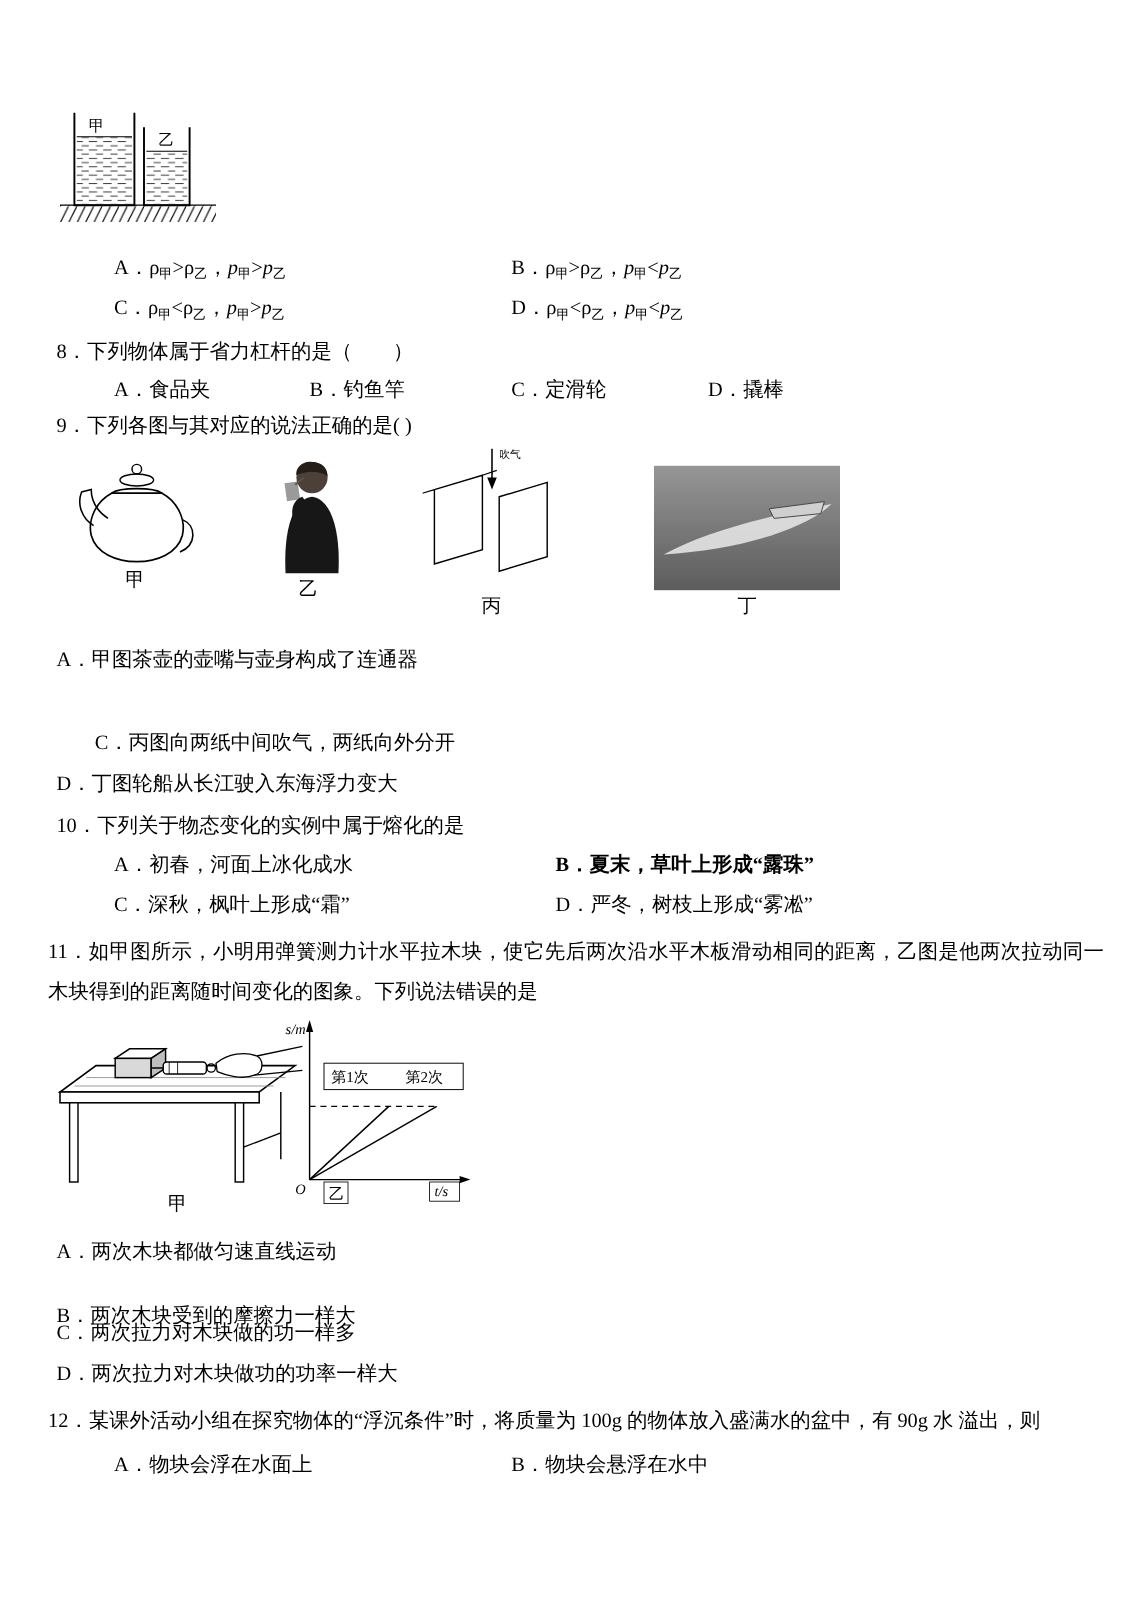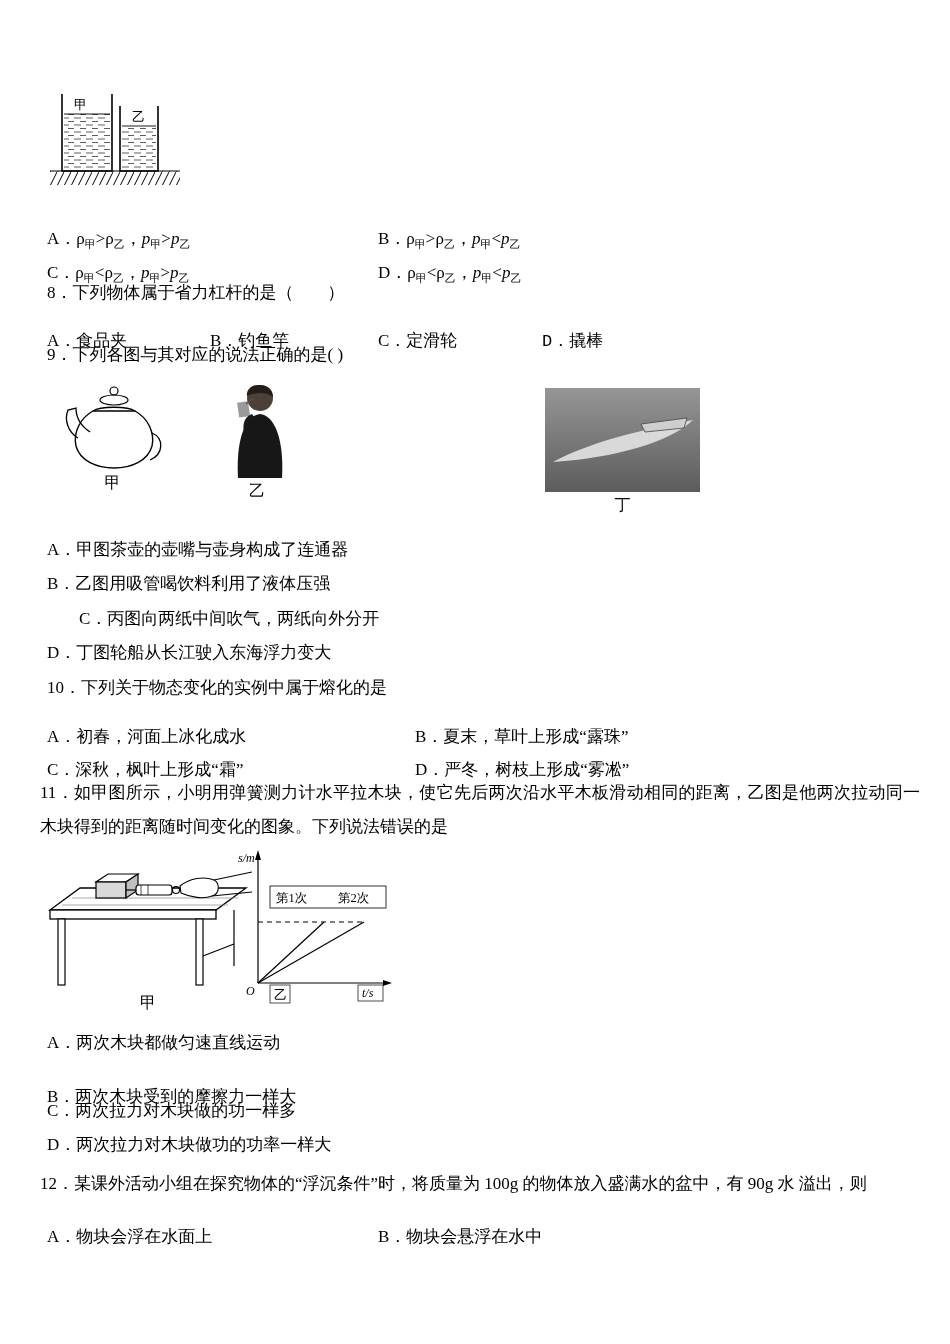--- a/index.html
+++ b/index.html
@@ -7,21 +7,21 @@
   .page {
     position:relative; width:950px; height:1344px; margin:0 auto;
     background:#ffffff; color:#000;
     font-family:"Liberation Serif", serif; font-size:17px;
     overflow:hidden;
   }
   .qtext { position:absolute; left:47px; white-space:nowrap; }
   .para  { position:absolute; left:40px; width:880px; line-height:34px; text-align:justify; }
   .para.nowrap { white-space:nowrap; }
   .optrow { position:absolute; left:47px; height:26px; }
-  .optrow .opt { position:absolute; top:16px; white-space:nowrap; }
+  .optrow .opt { position:absolute; top:0; white-space:nowrap;margin-left:48px; }
   .figwrap { position:absolute; text-align:center; }
   .figcap { text-align:center; font-size:16px; margin-top:3px; }
   .s-sub { font-size:11px; vertical-align:-4px; }
   .s-i { font-style:italic; }
   svg { display:block; margin:0 auto; }
   svg text { font-family:"Liberation Serif", serif; fill:#000; }
 </style>
 </head>
 <body>
 
@@ -58,21 +58,21 @@
   <div class="optrow" style="top:245px;">
     <span class="opt" style="left:0px;"><span>C．</span><span><span>ρ</span><span class="s-sub">甲</span><span>&lt;ρ</span><span class="s-sub">乙</span><span>，</span><span class="s-i">p</span><span class="s-sub">甲</span><span>&gt;</span><span class="s-i">p</span><span class="s-sub">乙</span></span></span>
     <span class="opt" style="left:331px;"><span>D．</span><span><span>ρ</span><span class="s-sub">甲</span><span>&lt;ρ</span><span class="s-sub">乙</span><span>，</span><span class="s-i">p</span><span class="s-sub">甲</span><span>&lt;</span><span class="s-i">p</span><span class="s-sub">乙</span></span></span>
   </div>
 
   <div class="qtext" style="top:281px;">8．下列物体属于省力杠杆的是（　　）</div>
   <div class="optrow" style="top:313px;">
     <span class="opt" style="left:0px;"><span>A．</span><span>食品夹</span></span>
     <span class="opt" style="left:163px;"><span>B．</span><span>钓鱼竿</span></span>
     <span class="opt" style="left:331px;"><span>C．</span><span>定滑轮</span></span>
-    <span class="opt" style="left:495px;font-family:Liberation Mono, monospace;"><span>D．</span><span>撬棒</span></span>
+    <span class="opt" style="left:495px;"><span>D．</span><span>撬棒</span></span>
   </div>
 
   <div class="qtext" style="top:343px;">9．下列各图与其对应的说法正确的是(  )</div>
 
   <div class="figwrap" style="left:60px; top:378px; width:105px;">
     <svg width="105" height="92" viewBox="0 0 105 92">
       <path d="M33,33 C20,40 13,55 16,68 C20,83 37,90 54,90 C71,90 88,83 92,68 C95,55 88,40 75,33 Z" fill="none" stroke="#000" stroke-width="1.4"></path>
       <path d="M33,33 C40,28 68,28 75,33" fill="none" stroke="#000" stroke-width="1.4"></path>
       <ellipse cx="54" cy="22" rx="14" ry="5" fill="none" stroke="#000" stroke-width="1.2"></ellipse>
       <circle cx="54" cy="13" r="4" fill="none" stroke="#000" stroke-width="1.2"></circle>
@@ -87,45 +87,56 @@
       <circle cx="38" cy="18" r="13" fill="#4c4038"></circle>
       <path d="M38,5 C30,4 24,10 25,16 C33,12 45,12 51,17 C51,9 45,5 38,5 Z" fill="#241d18"></path>
       <path d="M16,98 C14,62 22,36 38,34 C54,36 62,62 60,98 Z" fill="#171717"></path>
       <rect x="16" y="22" width="11" height="15" fill="#9a9a9a" transform="rotate(-8 21 29)"></rect>
       <line x1="24" y1="24" x2="31" y2="18" stroke="#555" stroke-width="1.5"></line>
       <path d="M22,52 C20,42 24,36 30,34 L34,40 C30,44 28,48 28,54 Z" fill="#171717"></path>
     </svg>
     <div class="figcap">乙</div>
   </div>
 
+  <div class="figwrap" style="left:352px; top:370px; width:115px;">
+    <svg width="115" height="122" viewBox="0 0 115 122">
+      <line x1="58" y1="4" x2="58" y2="30" stroke="#000" stroke-width="1.3"></line>
+      <polygon points="54,28 62,28 58,38" fill="#000"></polygon>
+      <text x="64" y="12" font-size="9">吹气</text>
+      <polygon points="10,38 50,26 50,88 10,100" fill="#fff" stroke="#000" stroke-width="1.2"></polygon>
+      <polygon points="64,44 104,32 104,94 64,106" fill="#fff" stroke="#000" stroke-width="1.2"></polygon>
+      <line x1="0" y1="41" x2="10" y2="38" stroke="#000" stroke-width="1"></line>
+      <line x1="50" y1="26" x2="62" y2="22" stroke="#000" stroke-width="1"></line>
+    </svg>
+    <div class="figcap">丙</div>
+  </div>
 
   <div class="figwrap" style="left:545px; top:388px; width:155px;">
     <svg width="155" height="104" viewBox="0 0 155 104">
       <defs>
         <linearGradient id="sg" x1="0" y1="0" x2="0" y2="1">
           <stop offset="0" stop-color="#969696"></stop>
           <stop offset="1" stop-color="#5c5c5c"></stop>
         </linearGradient>
       </defs>
       <rect x="0" y="0" width="155" height="104" fill="url(#sg)"></rect>
       <path d="M8,74 C45,54 95,42 148,32 C125,54 70,70 8,74 Z" fill="#e3e3e3" opacity="0.9"></path>
       <path d="M96,36 L142,30 L139,40 L100,44 Z" fill="#cfcfcf" stroke="#444" stroke-width="0.8"></path>
     </svg>
     <div class="figcap">丁</div>
   </div>
 
   <div class="qtext" style="top:538px;"><span>A．</span><span>甲图茶壶的壶嘴与壶身构成了连通器</span></div>
-  <div class="qtext" style="top:572px;"><span>B．</span><span>乙图用吸管喝饮料利用了液体压强</span></div>
   <div class="qtext" style="top:607px;margin-left:32px;"><span>C．</span><span>丙图向两纸中间吹气，两纸向外分开</span></div>
   <div class="qtext" style="top:641px;"><span>D．</span><span>丁图轮船从长江驶入东海浮力变大</span></div>
 
   <div class="qtext" style="top:676px;">10．下列关于物态变化的实例中属于熔化的是</div>
   <div class="optrow" style="top:709px;">
     <span class="opt" style="left:0px;"><span>A．</span><span>初春，河面上冰化成水</span></span>
-    <span class="opt" style="left:368px;"><span>B．</span><span>夏末，草叶上形成“露珠”</span></span>
+    <span class="opt" style="left:368px;font-weight:bold;"><span>B．</span><span>夏末，草叶上形成“露珠”</span></span>
   </div>
   <div class="optrow" style="top:742px;">
     <span class="opt" style="left:0px;"><span>C．</span><span>深秋，枫叶上形成“霜”</span></span>
     <span class="opt" style="left:368px;"><span>D．</span><span>严冬，树枝上形成“雾凇”</span></span>
   </div>
 
   <div class="para" style="top:776px;">11．如甲图所示，小明用弹簧测力计水平拉木块，使它先后两次沿水平木板滑动相同的距离，乙图是他两次拉动同一木块得到的距离随时间变化的图象。下列说法错误的是</div>
 
   <div class="figwrap" style="left:38px; top:848px; width:220px;">
     <svg width="220" height="142" viewBox="0 0 220 142">

